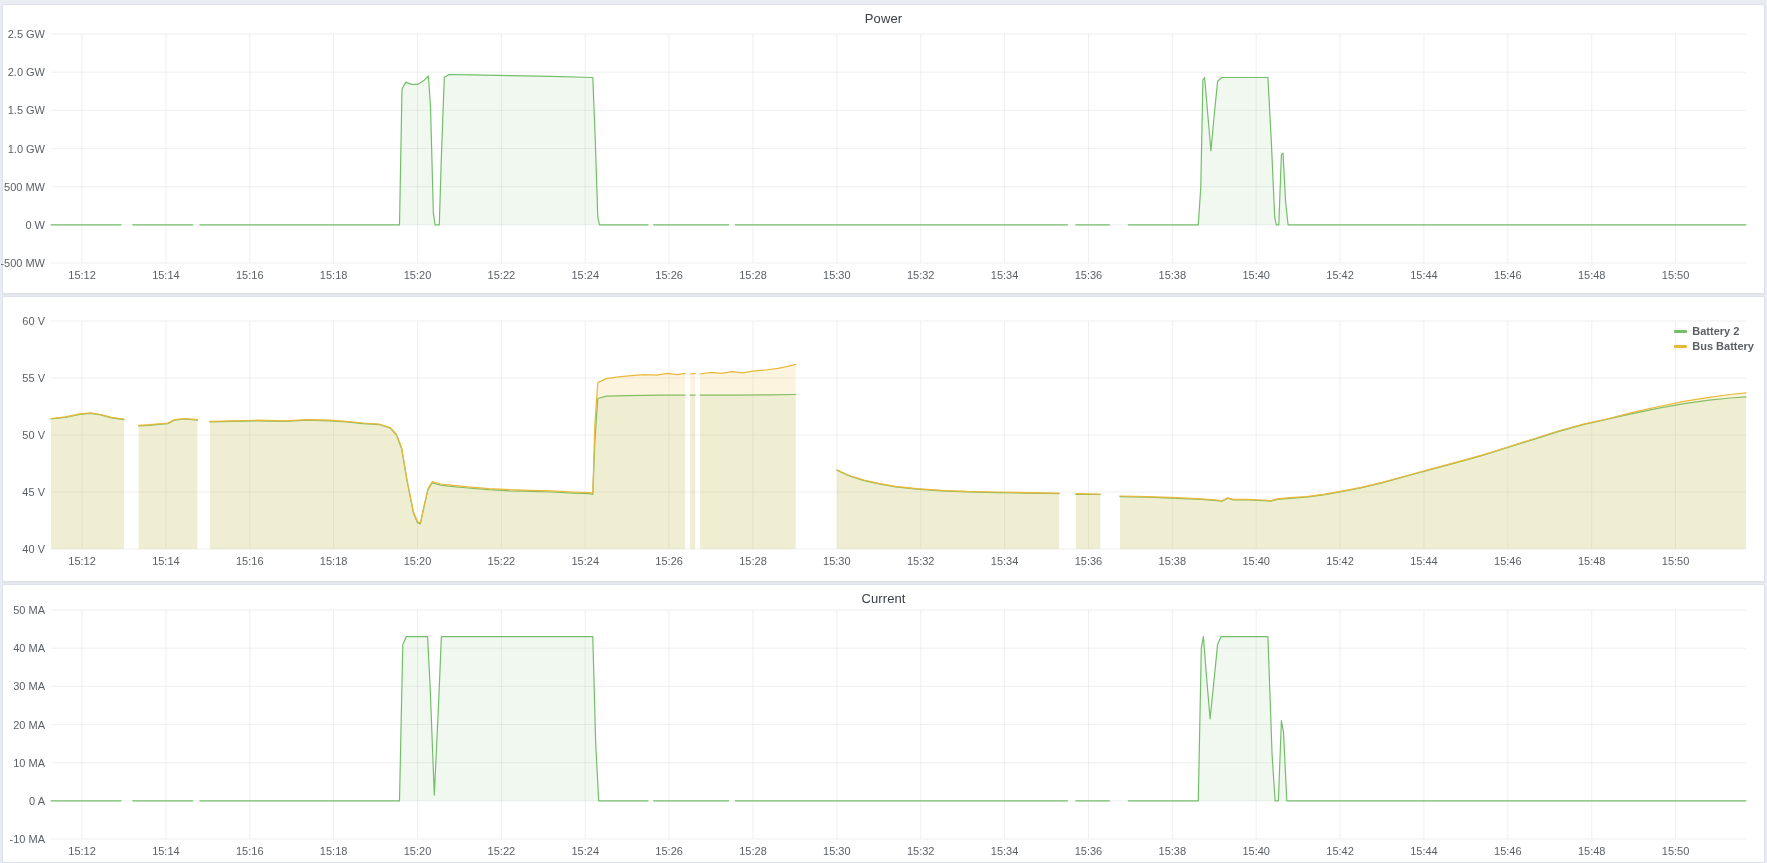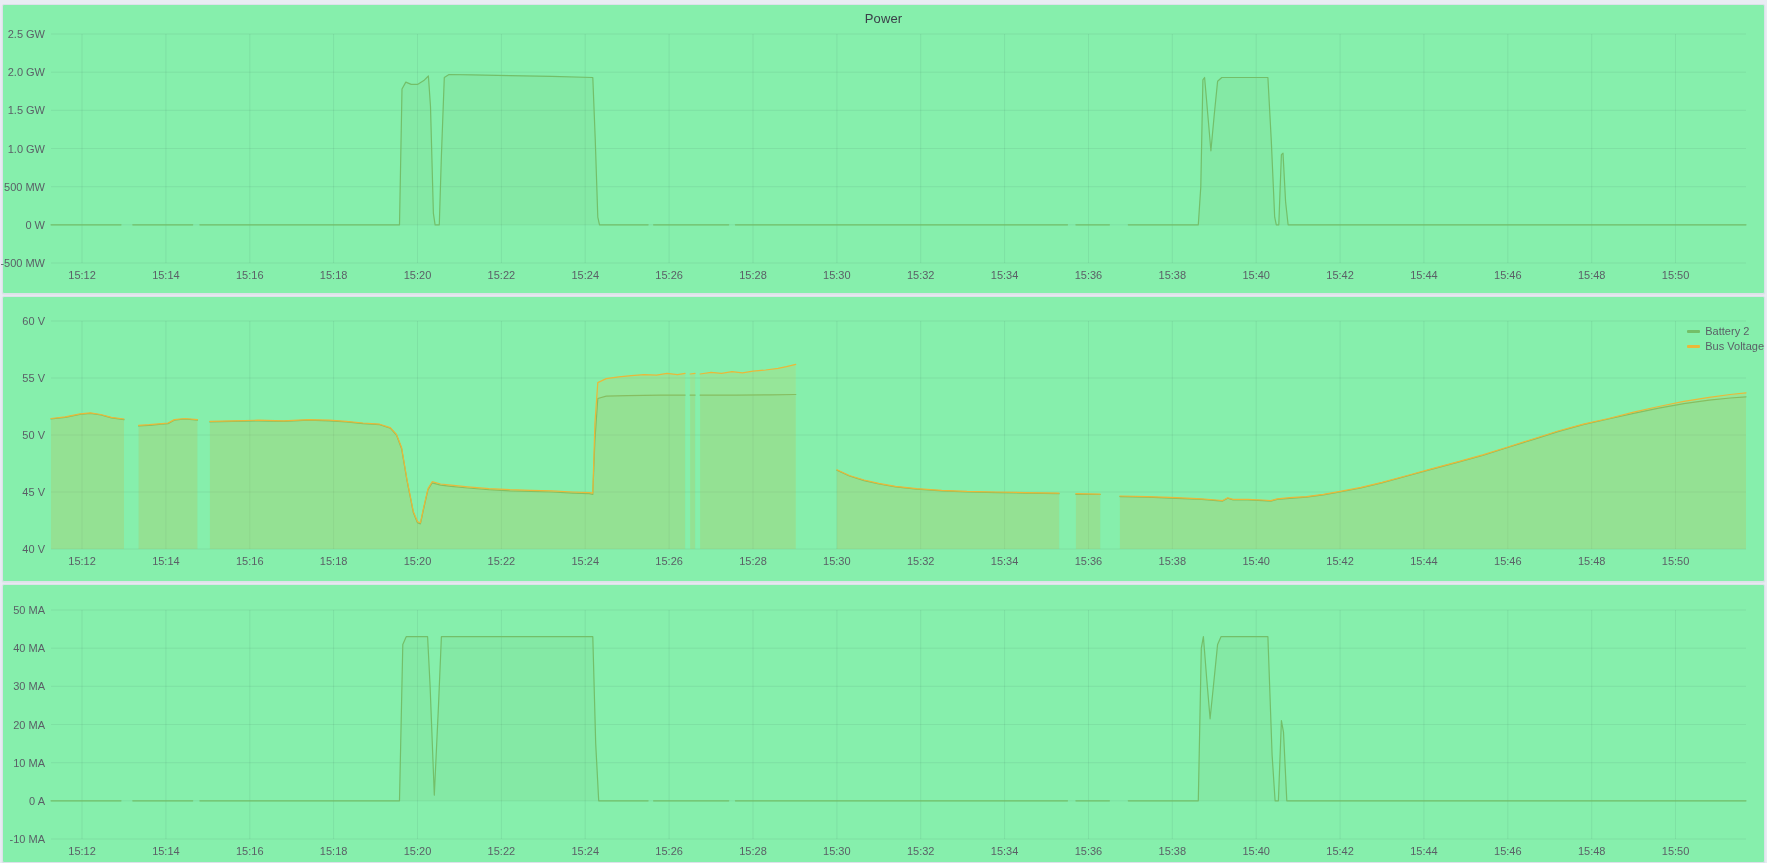--- a/index.html
+++ b/index.html
@@ -4,21 +4,21 @@
 <style>
   html,body{margin:0;padding:0;}
   body{
     width:1767px;height:863px;position:relative;
     background:#e9ecf3;
     font-family:"Liberation Sans","DejaVu Sans",sans-serif;
     overflow:hidden;
   }
   .panel{
     position:absolute;left:2px;width:1761px;
-    background:#86efac;
+    background:#ffffff;
     border:1px solid #dde1ea;
     border-radius:2px;
     box-shadow:0 1px 2px rgba(24,26,27,0.05);
   }
   .panel-title{
     position:absolute;top:6px;left:0;right:0;
     text-align:center;
     font-size:13px;font-weight:500;color:#3a4049;
     letter-spacing:.1px;
     z-index:3;
@@ -27,22 +27,22 @@
   .tick-labels{position:absolute;left:0;top:0;right:0;bottom:0;z-index:2;pointer-events:none;}
   .xlab{
     position:absolute;width:50px;text-align:center;
     font-size:11px;color:#5a5f66;white-space:nowrap;
   }
   .ylab{
     position:absolute;width:60px;text-align:right;
     font-size:11px;color:#5a5f66;white-space:nowrap;
   }
   .legend{
-    position:absolute;top:28px;right:0;z-index:4;
-    display:flex;flex-direction:column;gap:3px;align-items:flex-start;
+    position:absolute;top:28px;right:10px;z-index:4;
+    display:flex;flex-direction:column;gap:3px;align-items:flex-start;font-weight:bold;
   }
   .legend-item{display:flex;align-items:center;gap:5px;font-size:11px;color:#5a5f66;cursor:pointer;}
   .legend-swatch{width:13px;height:3px;border-radius:1px;}
   .grid{stroke:rgba(30,40,60,0.07);stroke-width:1;}
 </style>
 </head>
 <body>
 
 <section class="panel" style="top:4px;height:288px;">
   <div class="panel-title">Power</div>
@@ -207,26 +207,27 @@
       <div class="xlab" style="left: 1563.68px; top: 258px;">15:48</div>
       <div class="xlab" style="left: 1647.55px; top: 258px;">15:50</div>
     </div>
   <div class="legend">
       <div class="legend-item">
         <span class="legend-swatch" style="background: rgb(115, 191, 105);"></span>
         <span>Battery 2</span>
       </div>
       <div class="legend-item">
         <span class="legend-swatch" style="background: rgb(234, 184, 57);"></span>
-        <span>Bus Voltage</span>
+        <span>Bus Battery</span>
       </div>
     </div>
 </section>
 
 <section class="panel" style="top:584px;height:277px;">
+  <div class="panel-title">Current</div>
   <svg class="chart-svg" width="1759" height="275" viewBox="0 0 1759 275">
       <line x1="48" x2="1743" y1="25.0" y2="25.0" class="grid"></line>
       <line x1="48" x2="1743" y1="63.2" y2="63.2" class="grid"></line>
       <line x1="48" x2="1743" y1="101.3" y2="101.3" class="grid"></line>
       <line x1="48" x2="1743" y1="139.5" y2="139.5" class="grid"></line>
       <line x1="48" x2="1743" y1="177.7" y2="177.7" class="grid"></line>
       <line x1="48" x2="1743" y1="215.8" y2="215.8" class="grid"></line>
       <line x1="48" x2="1743" y1="254.0" y2="254.0" class="grid"></line>
       <line x1="79.0" x2="79.0" y1="25" y2="254" class="grid"></line>
       <line x1="162.9" x2="162.9" y1="25" y2="254" class="grid"></line>

